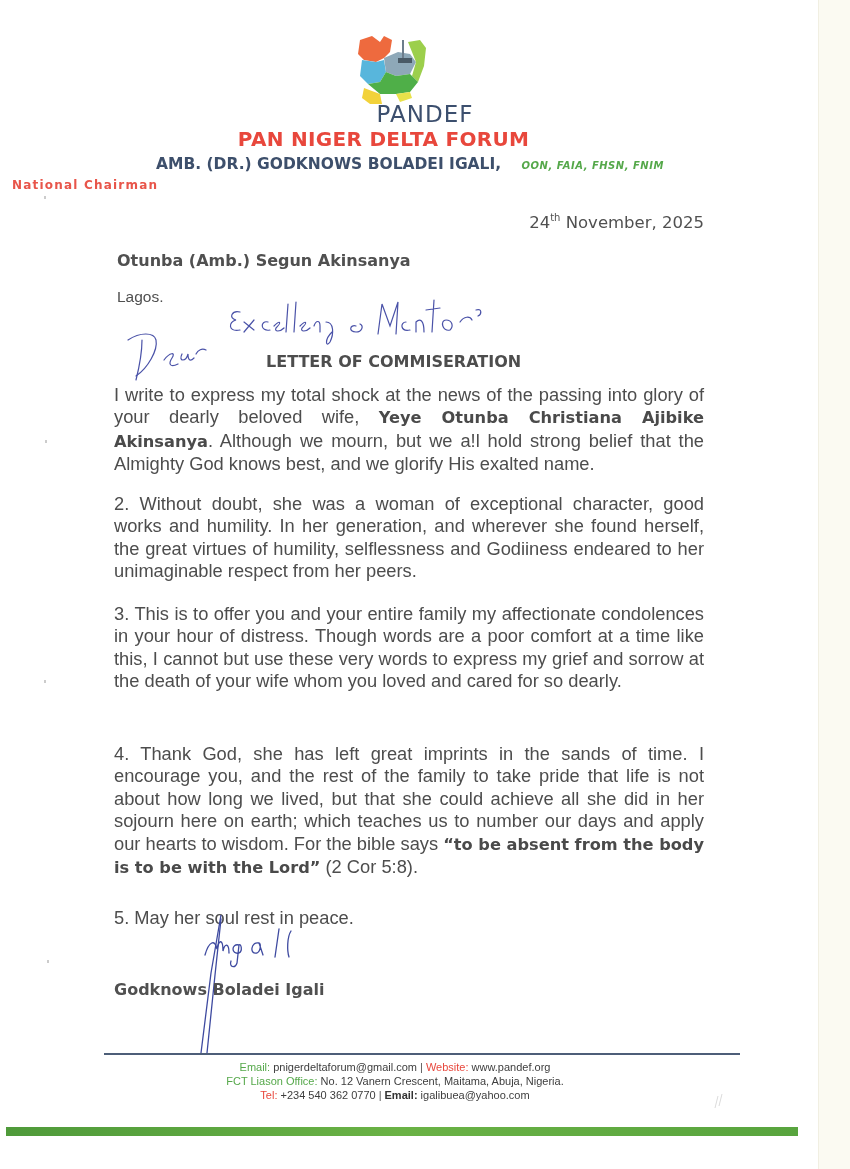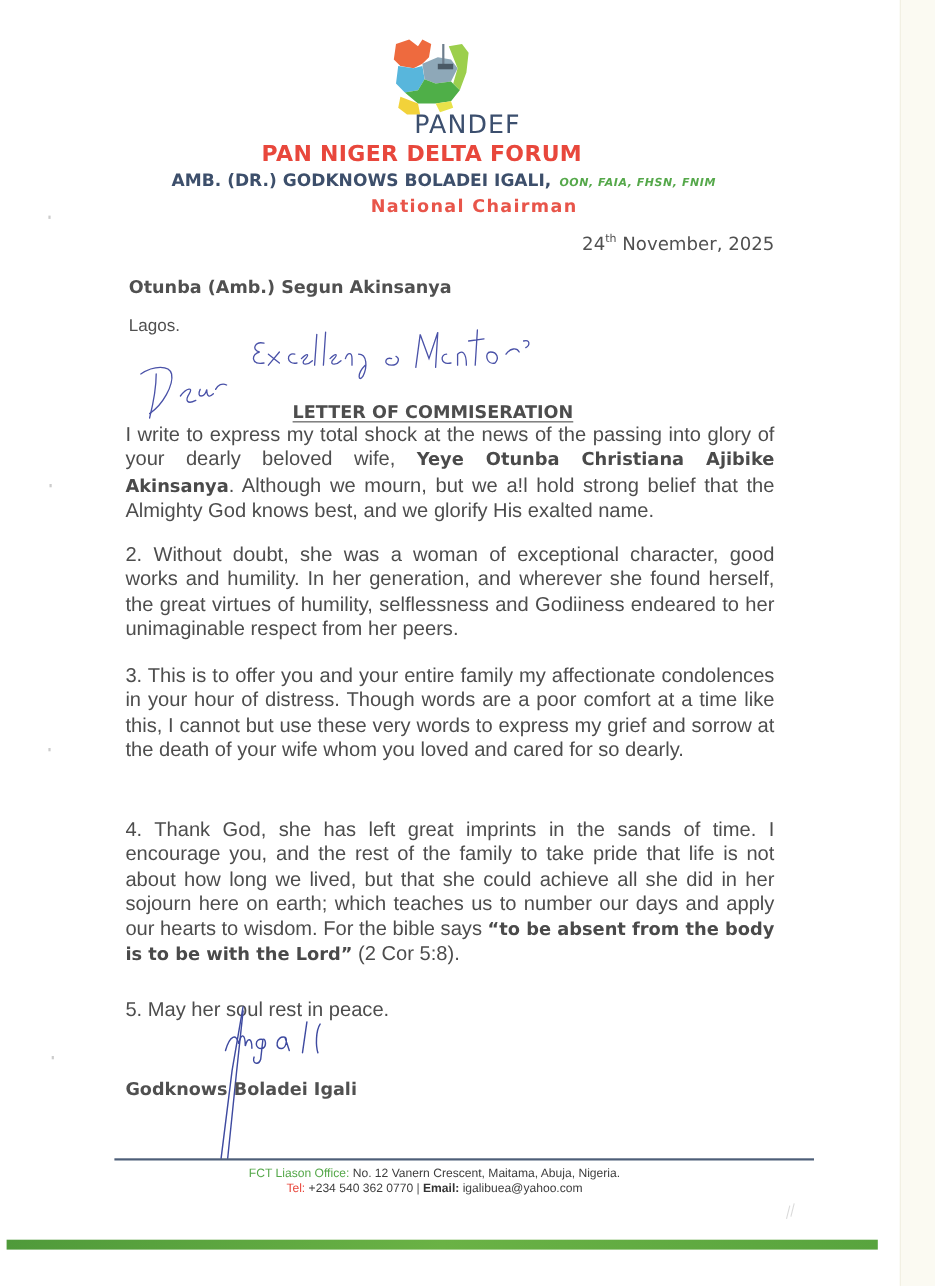--- a/index.html
+++ b/index.html
@@ -6,32 +6,32 @@
     html, body { width: 850px; height: 1169px; background: #ffffff; overflow: hidden; }
     body { position: relative; font-family: "DejaVu Sans", sans-serif; color: #4a4a4a; }
 
     .right-edge { position: absolute; left: 818px; top: 0; width: 32px; height: 1169px; background: #fbfaf2; border-left: 1px solid #f1efe2; }
 
     
     .logo { position: absolute; left: 350px; top: 32px; width: 85px; height: 75px; }
     .org-short { position: absolute; left: 0; width: 850px; top: 101px; text-align: center; font-family: "DejaVu Sans", sans-serif; font-size: 23px; letter-spacing: 1px; color: #3c4f6e; font-weight: normal; }
     .org-name { position: absolute; left: 0; width: 767px; top: 127px; text-align: center; font-family: "DejaVu Sans", sans-serif; font-weight: bold; font-size: 20px; color: #e8473c; letter-spacing: 0.3px; }
     .chair-line { position: absolute; left: 156px; top: 155px; white-space: nowrap; font-family: "DejaVu Sans", sans-serif; font-weight: bold; font-size: 15.5px; color: #3d4f6b; }
-    .chair-line .honours { font-style: italic; font-size: 10px; color: #55a84a; font-weight: bold; letter-spacing: 0.5px; margin-left: 2px; }
-    .chair-title { position: absolute; left: 0; width: 850px; top: 178px; text-align: center; font-family: "DejaVu Sans", sans-serif; font-weight: bold; font-size: 16px; letter-spacing: 1.2px; color: #e8554a; padding-left: 12px; }
+    .chair-line .honours { font-style: italic; font-size: 10px; color: #55a84a; font-weight: bold; letter-spacing: 0.5px; margin-left: 15px; }
+    .chair-title { position: absolute; left: 0; width: 850px; top: 178px; font-family: "DejaVu Sans", sans-serif; font-weight: bold; font-size: 12px; letter-spacing: 1.2px; color: #e8554a; padding-left: 12px; }
 
     .date { position: absolute; right: 146px; top: 212px; font-family: "DejaVu Sans", sans-serif; font-weight: normal; font-size: 16.5px; color: #505050; }
     .date sup { font-size: 10px; vertical-align: 7px; }
 
     .addressee { position: absolute; left: 117px; top: 251px; font-weight: bold; font-size: 16px; color: #505050; }
     .address-city { position: absolute; left: 117px; top: 288px; font-size: 15.5px; color: #505050; font-family: Liberation Sans, sans-serif; }
 
     .handwriting { position: absolute; left: 120px; top: 290px; width: 400px; height: 95px; }
 
-    .subject { position: absolute; left: 266px; top: 365px; font-weight: bold; font-size: 16px; color: #4d4d4d; text-decoration: underline; text-underline-offset: 3px; }
+    .subject { position: absolute; left: 266px; top: 352px; font-weight: bold; font-size: 16px; color: #4d4d4d; text-underline-offset: 3px; }
 
     .para { position: absolute; left: 114px; width: 590px; font-family: "Liberation Sans", sans-serif; font-size: 18.3px; line-height: 22.4px; color: #4d4d4d; text-align: justify; }
     .para b { font-family: "DejaVu Sans", sans-serif; font-size: 16.2px; color: #4a4a4a; }
     .p1 { top: 384px; }
     .p2 { top: 493px; }
     .p3 { top: 603px; }
     .p4 { top: 743px; }
     .p5 { top: 907px; }
 
     .signature { position: absolute; left: 175px; top: 915px; width: 150px; height: 140px; }
@@ -119,20 +119,21 @@
   <path d="M30 40 C34 26 40 24 42 34 C44 24 48 24 48 36 C50 28 54 28 54 38"></path>
   <path d="M64 30 C56 28 56 40 64 38 C68 36 66 28 64 30 L62 48 C60 54 54 52 56 46"></path>
   <path d="M84 28 C76 26 74 40 82 38 C86 36 86 28 84 28 L88 40"></path>
   <path d="M104 14 L100 42"></path>
   <path d="M116 16 C112 22 112 36 114 42"></path>
 </svg>
 <div class="signatory">Godknows Boladei Igali</div>
 
 <div class="footer-rule"></div>
 <div class="footer">
+  <div><span class="g">Email:</span><span> pnigerdeltaforum@gmail.com</span><span class="sep r">|</span><span class="r">Website:</span><span> www.pandef.org</span></div>
   <div><span class="g">FCT Liason Office:</span><span> No. 12 Vanern Crescent, Maitama, Abuja, Nigeria.</span></div>
   <div><span class="r">Tel:</span><span> +234 540 362 0770</span><span class="sep">|</span><span class="k">Email:</span><span> igalibuea@yahoo.com</span></div>
 </div>
 <div class="footer-bar"></div>
 <svg class="scan-mark" viewBox="0 0 14 18" fill="none" stroke="#999" stroke-width="1">
     <path d="M3 16 L6 4 M7 14 L10 2"></path>
   </svg>
 
 <div class="speck" style="left:44px;top:196px"></div>
 <div class="speck" style="left:45px;top:440px"></div>

